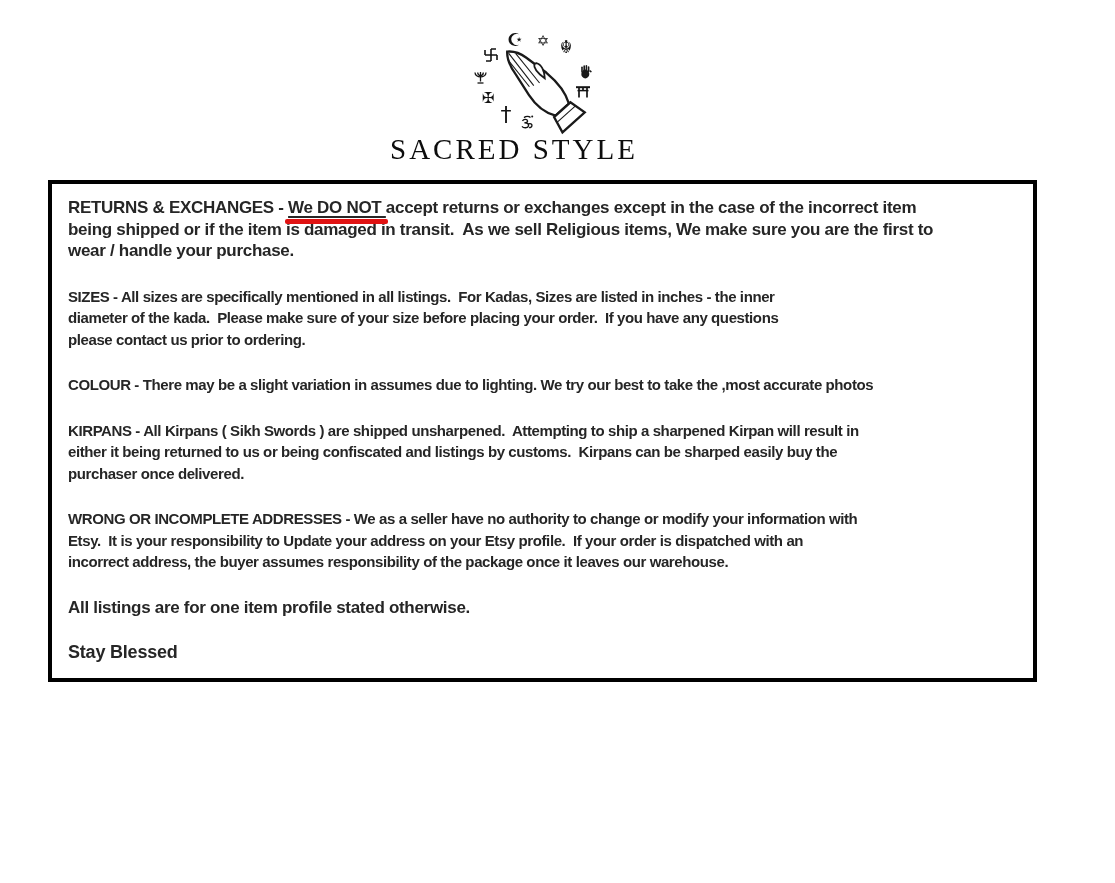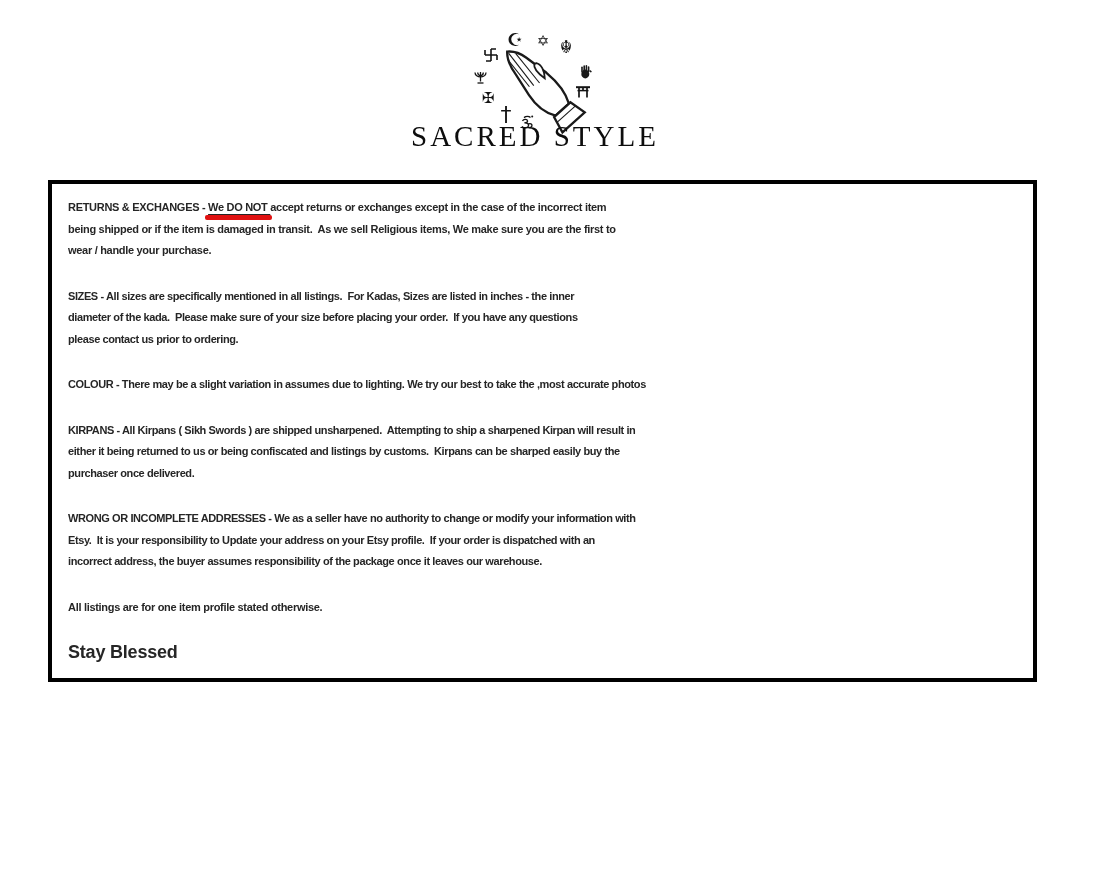--- a/index.html
+++ b/index.html
@@ -10,36 +10,36 @@
   }
   
   .logo-area{position:relative;height:180px;}
   .emblem{position:absolute;left:455px;top:26px;width:185px;height:115px;}
   .emblem .sym{
     position:absolute;transform:translate(-50%,-50%);
     color:#141414;line-height:1;font-family:"DejaVu Sans",sans-serif;
   }
   .emblem svg{position:absolute;display:block;}
   .brand-name{
-    position:absolute;left:390px;top:120px;width:290px;text-align:center;
+    position:absolute;left:390px;top:133px;width:290px;text-align:left;
     font-family:"Liberation Serif","DejaVu Serif",serif;
     font-size:29px;letter-spacing:3px;color:#0d0d0d;white-space:nowrap;
   }
   
   .policy-box{
     box-sizing:border-box;width:989px;margin:0 0 0 48px;
     border:4px solid #000;background:#fff;
     padding:13px 16px 12px 16px;
   }
   .policy-box p{
     margin:0 0 24px 0;white-space:pre-wrap;
     font-weight:bold;line-height:21.5px;color:#262626;
   }
-  .p-wide{font-size:11px;letter-spacing:-0.3px;}
-  .p-cond{font-size:11px;letter-spacing:-0.4px;}
+  .p-wide{font-size:17px;letter-spacing:-0.3px;}
+  .p-cond{font-size:15px;letter-spacing:-0.4px;}
   .mt{margin-top:4px;}
   .signoff{font-size:18px;letter-spacing:-0.2px;margin-bottom:2px !important;}
   
   .donot{
     position:relative;
     text-decoration:underline;
     text-decoration-thickness:2px;
     text-underline-offset:3px;
   }
   .donot::after{

